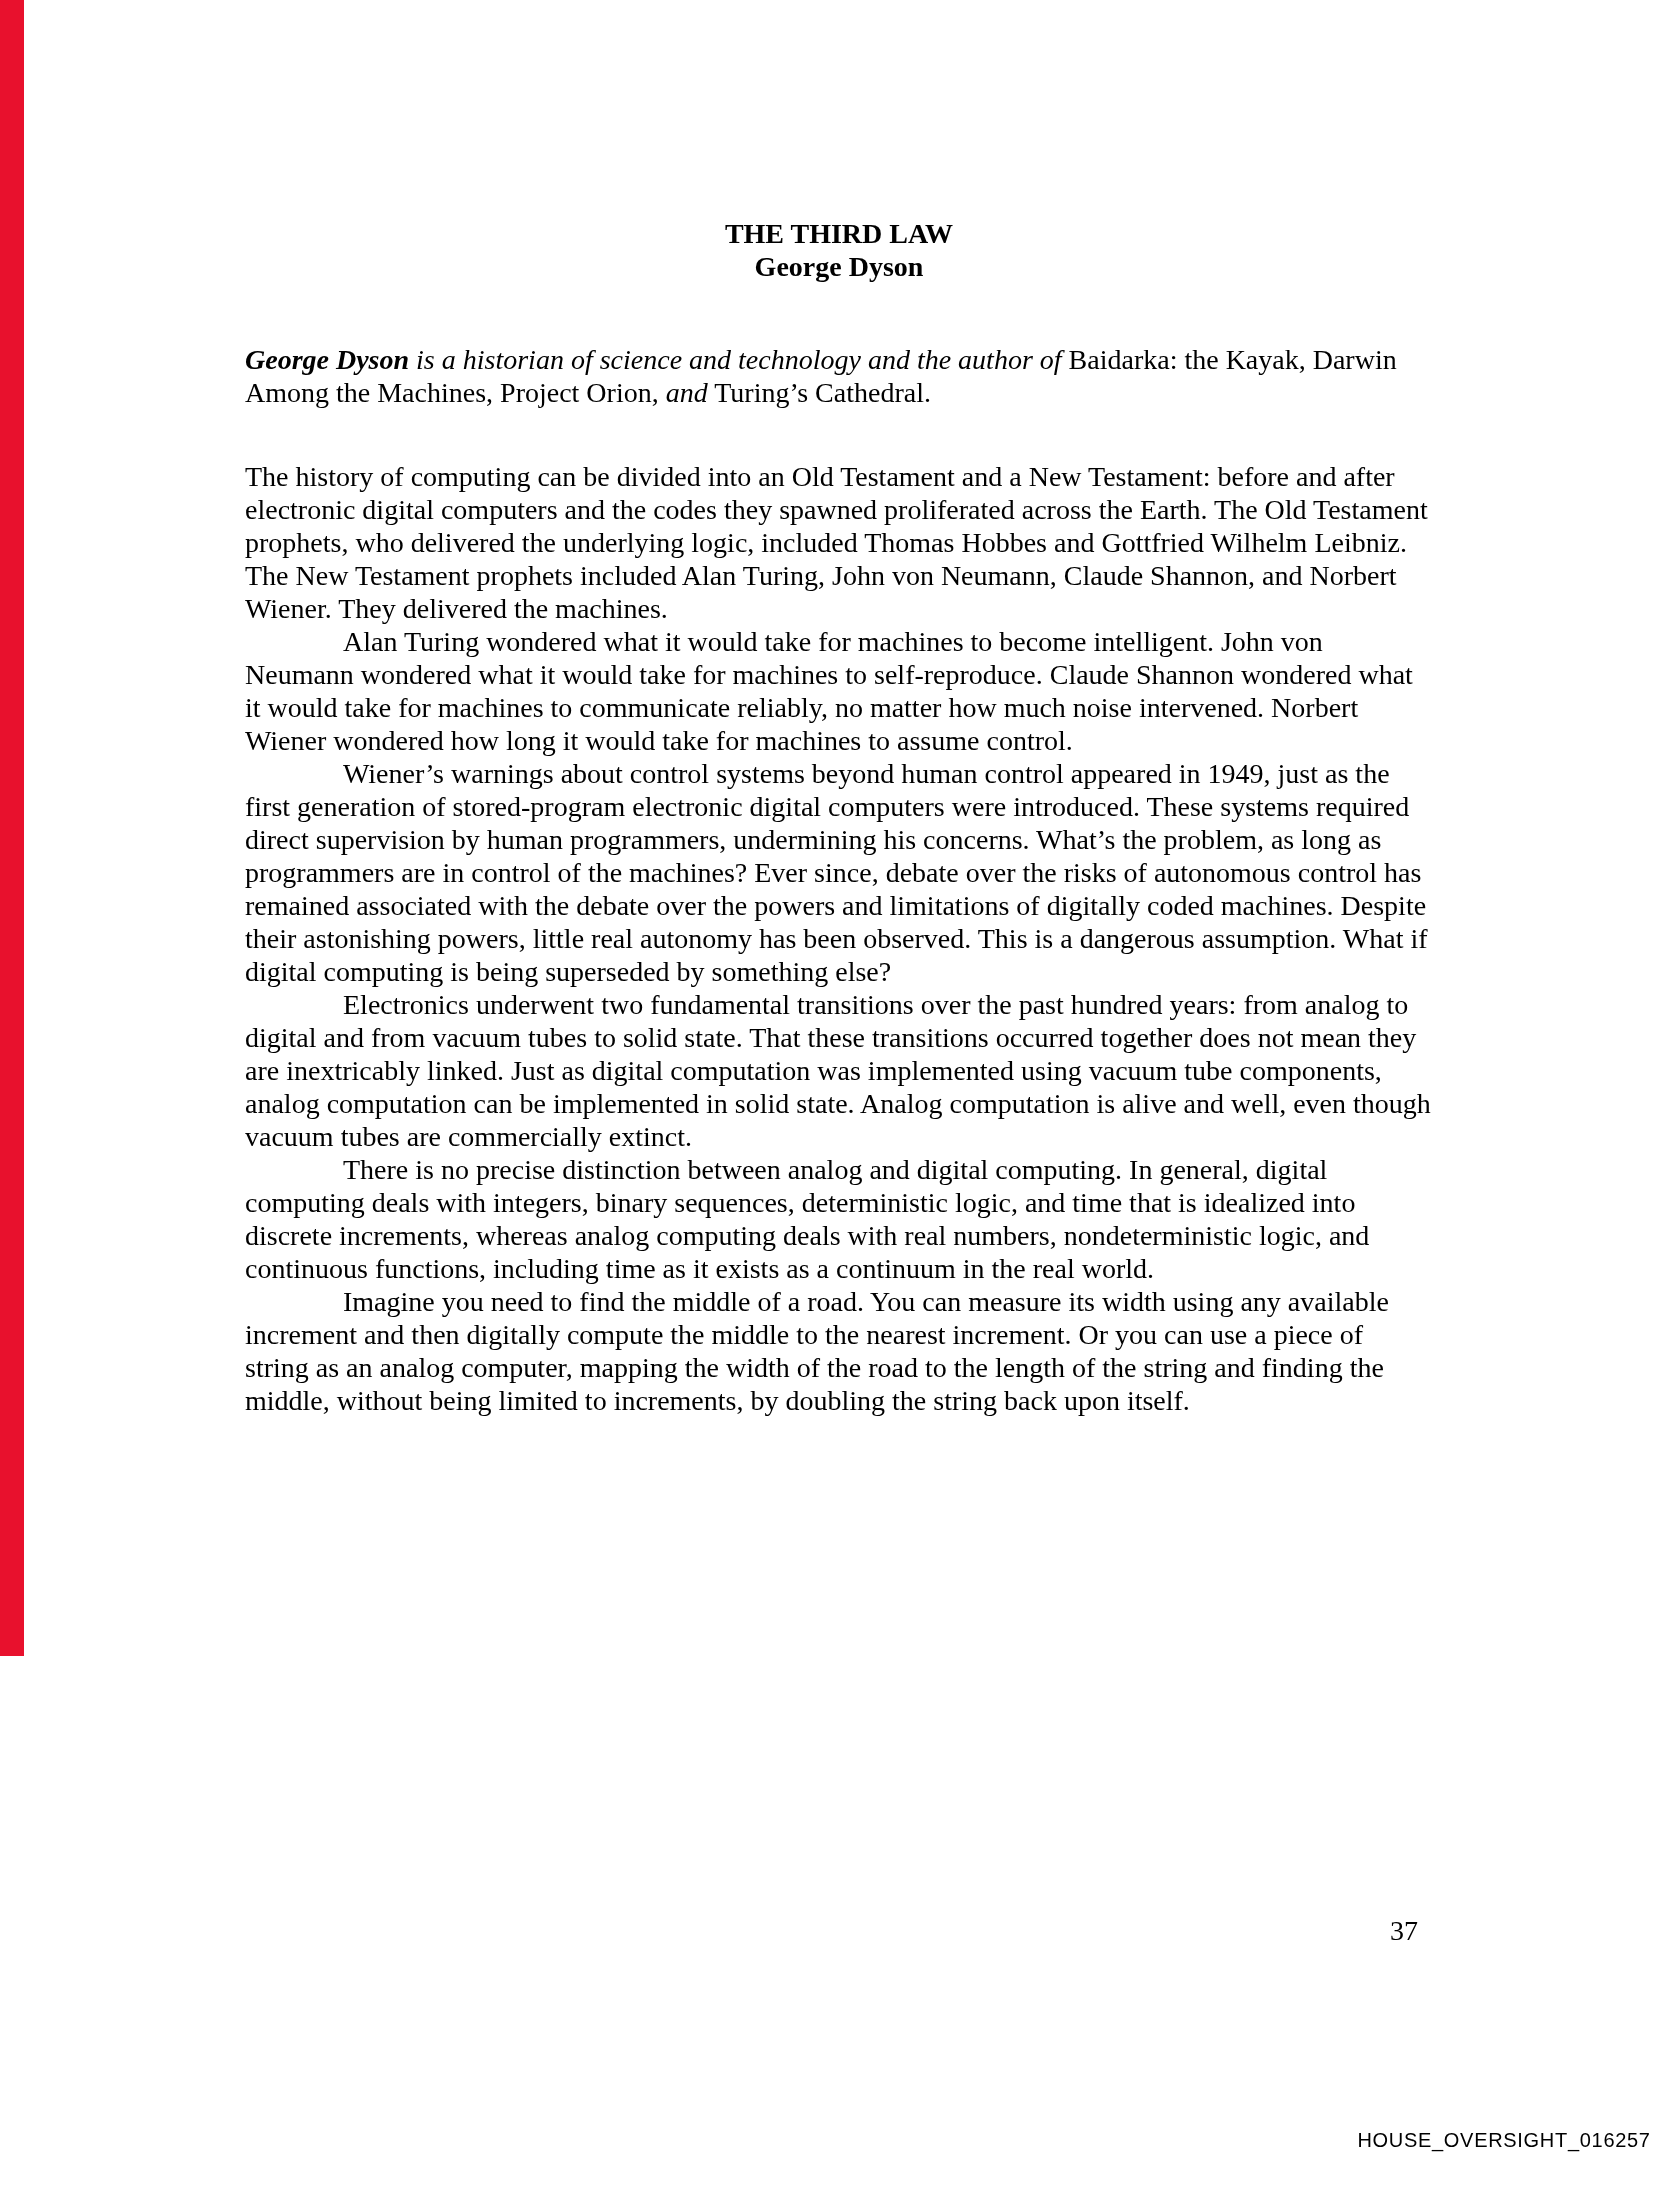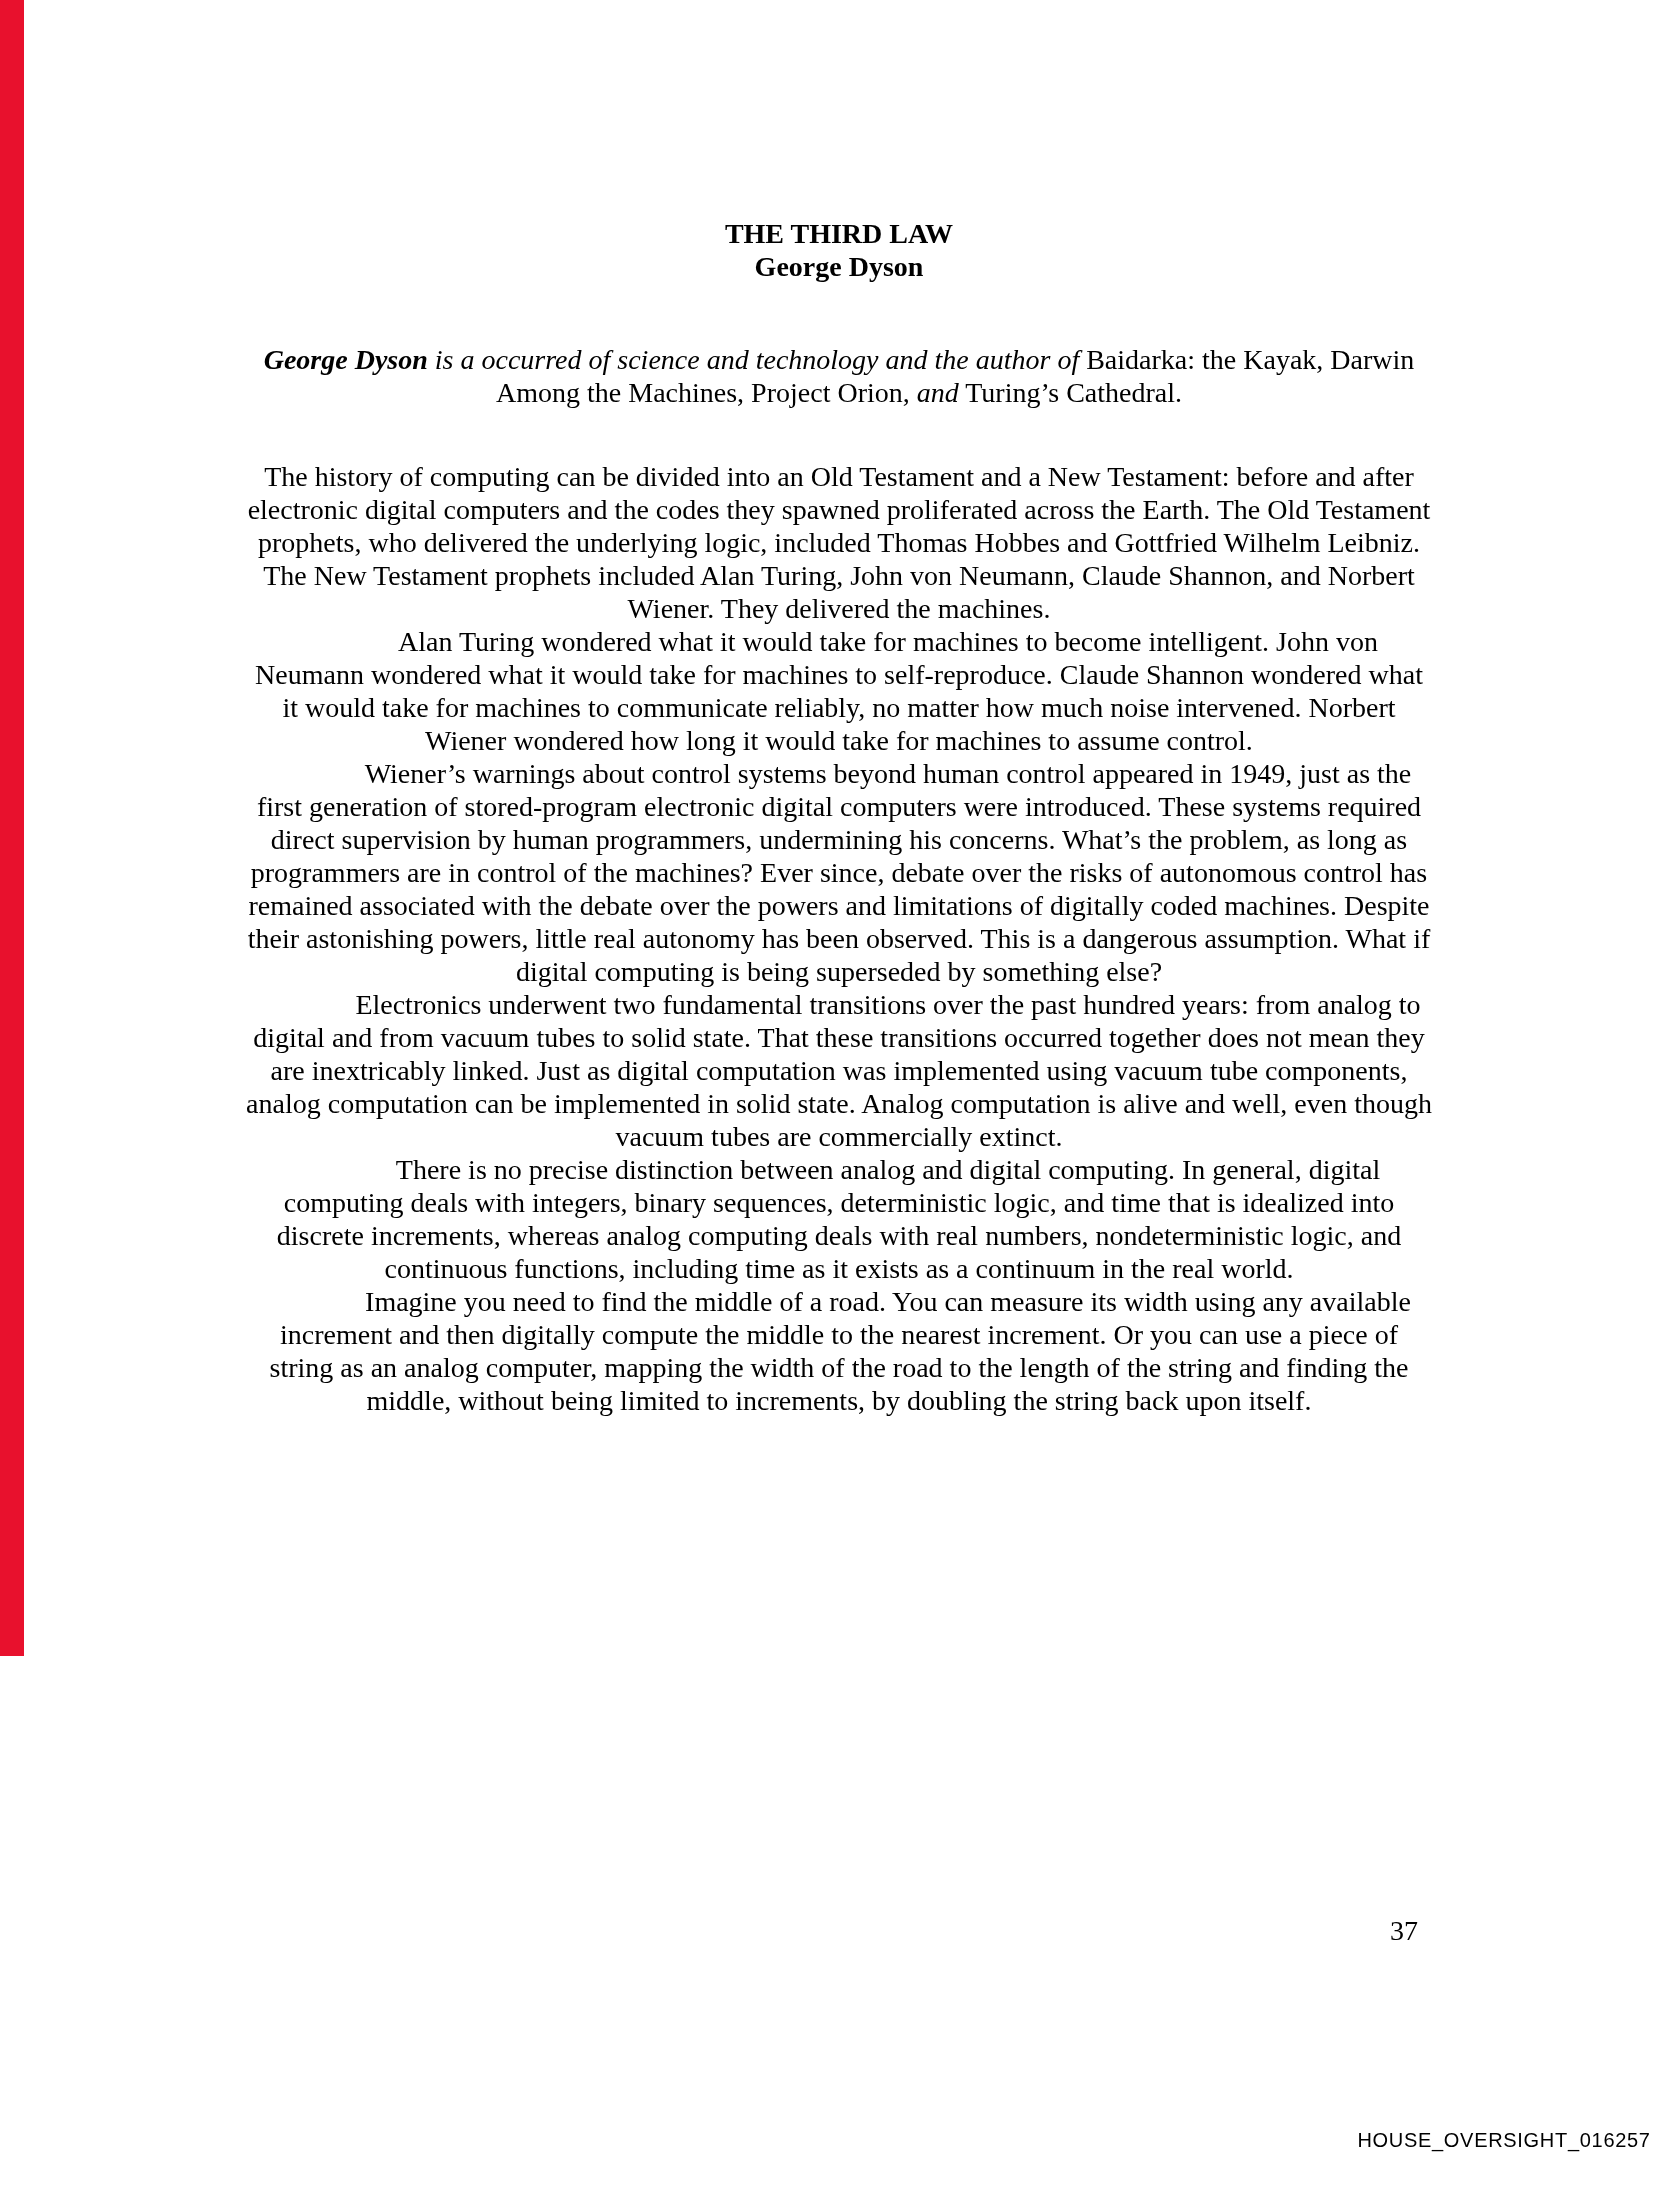--- a/index.html
+++ b/index.html
@@ -1,16 +1,16 @@
 <!DOCTYPE html>
 <html style="font-size:10.5px"><head>
 <meta charset="utf-8">
 <title>The Third Law — George Dyson</title>
 <style>
-  * { margin: 0; padding: 0; box-sizing: border-box; text-align: center; }
+  * { margin: 0; padding: 0; box-sizing: border-box; }
   html, body { background: #ffffff; }
   .page {
     position: relative;
     width: 1669px;
     height: 2205px;
     background: #ffffff;
     overflow: hidden;
     font-family: "Liberation Serif", serif;
     color: #000000;
   }
@@ -64,21 +64,21 @@
 
   <div class="red-bar" style="background-color: rgb(232, 17, 45);"></div>
 
   <div class="content">
 
     <div class="title-block">
       <div>THE THIRD LAW</div>
       <div>George Dyson</div>
     </div>
 
-    <p class="bio"><span class="bi">George Dyson</span><span class="i"> is a occurred of science and technology and the author of </span><span>Baidarka: the Kayak, Darwin Among the Machines, Project Orion, </span><span class="i">and</span><span> Turing’s Cathedral.</span></p>
+    <p class="bio"><span class="bi">George Dyson</span><span class="i"> is a historian of science and technology and the author of </span><span>Baidarka: the Kayak, Darwin Among the Machines, Project Orion, </span><span class="i">and</span><span> Turing’s Cathedral.</span></p>
 
     <p class="para">The history of computing can be divided into an Old Testament and a New Testament: before and after electronic digital computers and the codes they spawned proliferated across the Earth.  The Old Testament prophets, who delivered the underlying logic, included Thomas Hobbes and Gottfried Wilhelm Leibniz.  The New Testament prophets included Alan Turing, John von Neumann, Claude Shannon, and Norbert Wiener.  They delivered the machines.</p>
     <p class="para indent">Alan Turing wondered what it would take for machines to become intelligent. John von Neumann wondered what it would take for machines to self-reproduce.  Claude Shannon wondered what it would take for machines to communicate reliably, no matter how much noise intervened.  Norbert Wiener wondered how long it would take for machines to assume control.</p>
     <p class="para indent">Wiener’s warnings about control systems beyond human control appeared in 1949, just as the first generation of stored-program electronic digital computers were introduced.  These systems required direct supervision by human programmers, undermining his concerns.  What’s the problem, as long as programmers are in control of the machines?  Ever since, debate over the risks of autonomous control has remained associated with the debate over the powers and limitations of digitally coded machines. Despite their astonishing powers, little real autonomy has been observed.  This is a dangerous assumption.  What if digital computing is being superseded by something else?</p>
     <p class="para indent">Electronics underwent two fundamental transitions over the past hundred years: from analog to digital and from vacuum tubes to solid state.  That these transitions occurred together does not mean they are inextricably linked.  Just as digital computation was implemented using vacuum tube components, analog computation can be implemented in solid state.  Analog computation is alive and well, even though vacuum tubes are commercially extinct.</p>
     <p class="para indent">There is no precise distinction between analog and digital computing.  In general, digital computing deals with integers, binary sequences, deterministic logic, and time that is idealized into discrete increments, whereas analog computing deals with real numbers, nondeterministic logic, and continuous functions, including time as it exists as a continuum in the real world.</p>
     <p class="para indent">Imagine you need to find the middle of a road.  You can measure its width using any available increment and then digitally compute the middle to the nearest increment. Or you can use a piece of string as an analog computer, mapping the width of the road to the length of the string and finding the middle, without being limited to increments, by doubling the string back upon itself.</p>
 
   </div>
 

